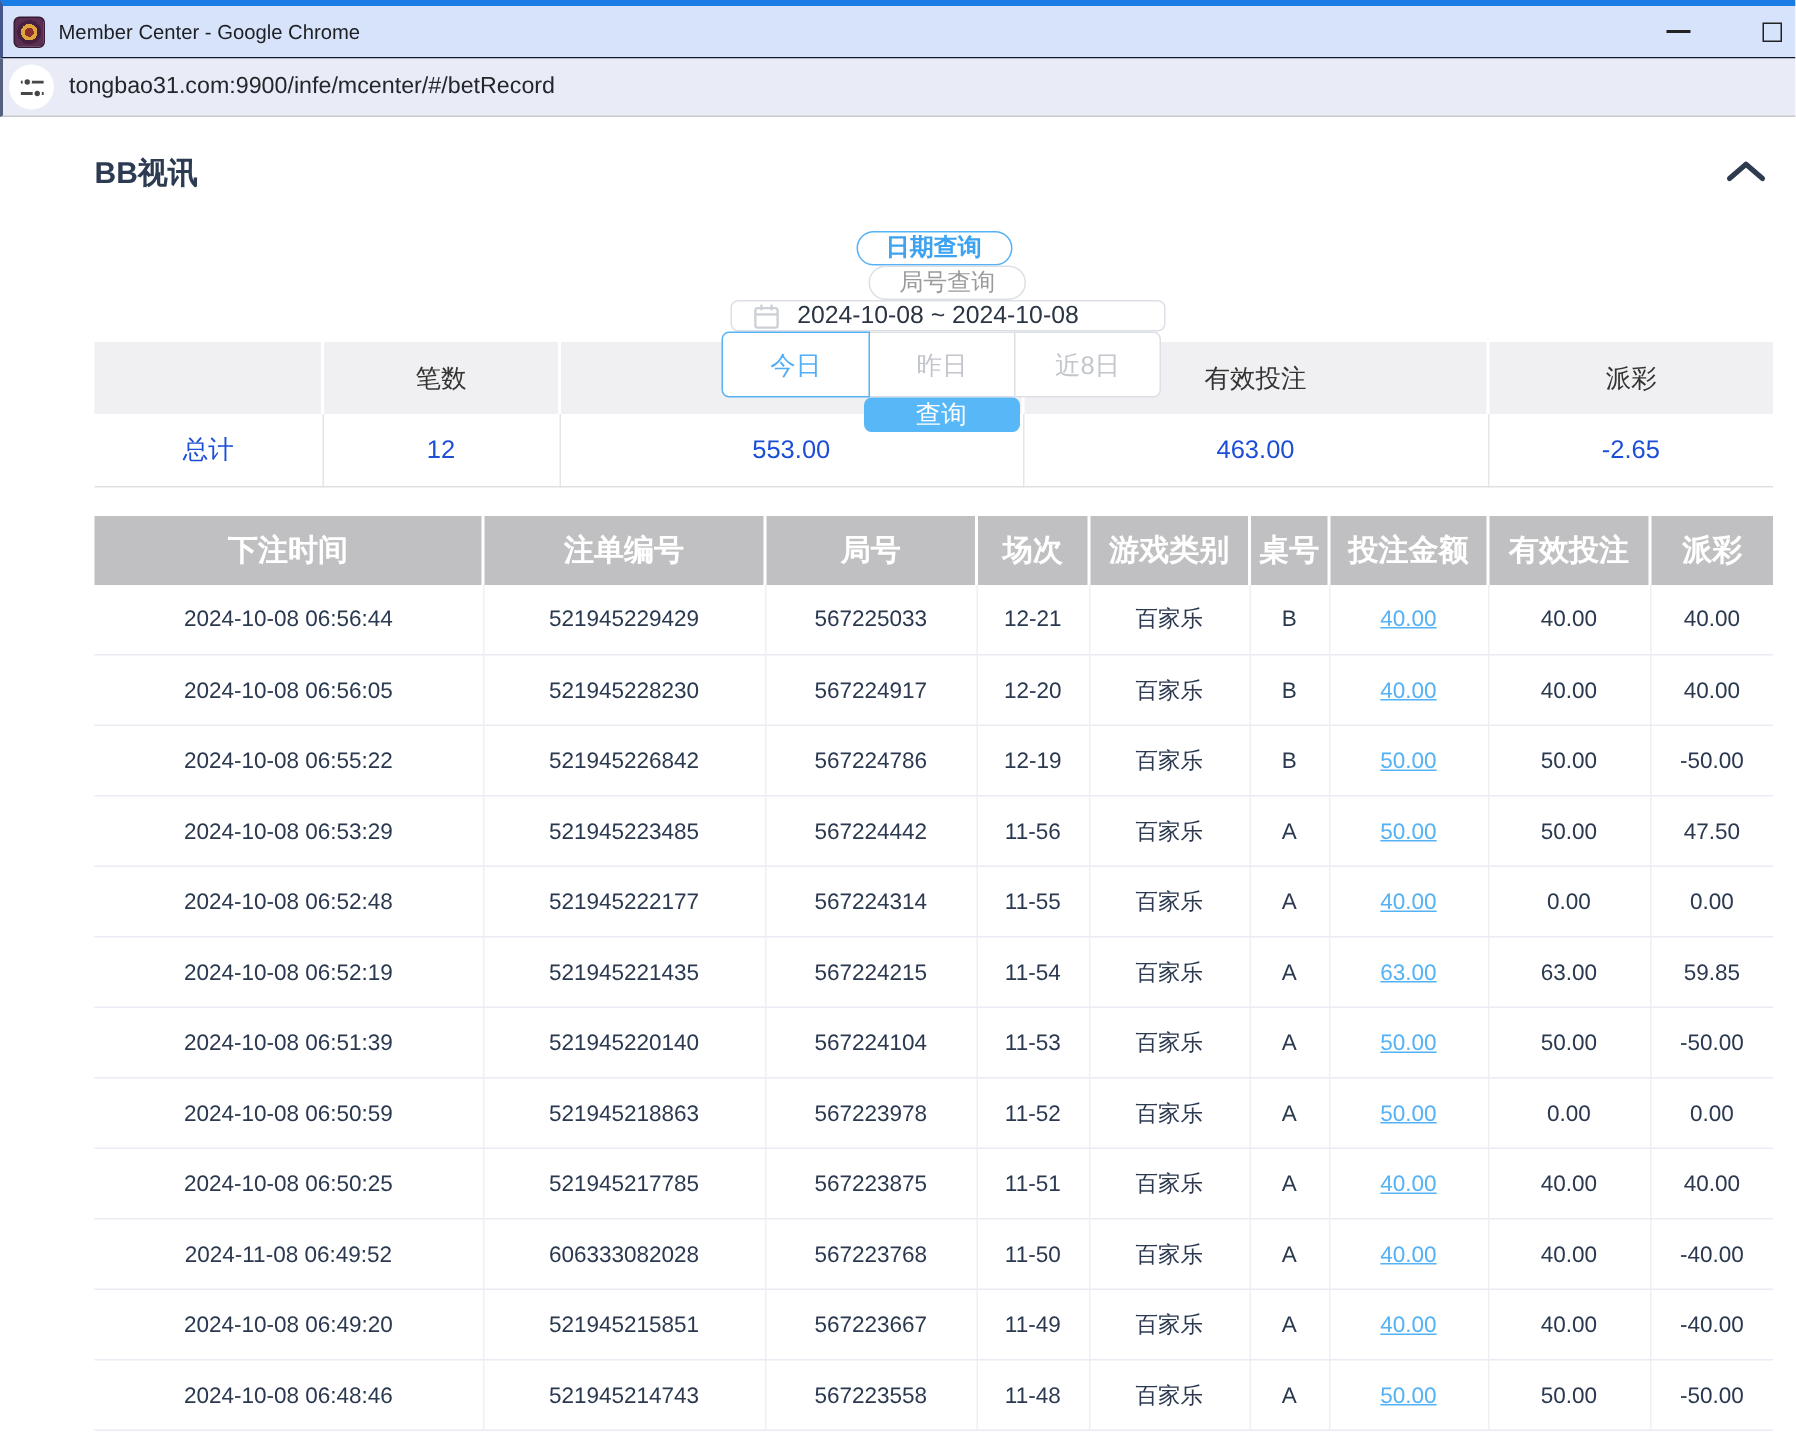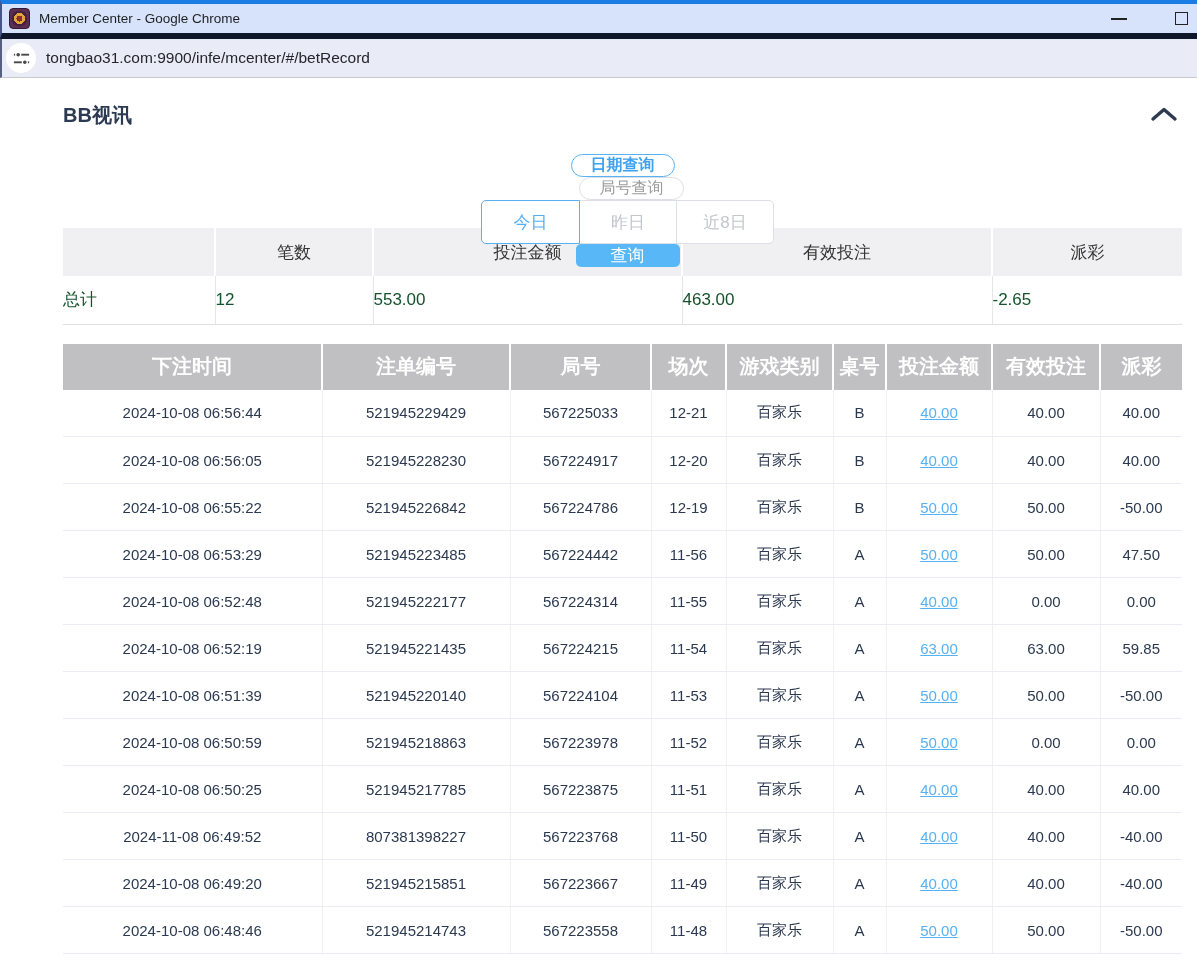--- a/index.html
+++ b/index.html
@@ -10,21 +10,21 @@
     overflow:hidden;
     color:#2b3950;
   }
 
   
   .titlebar {
     height:39px;
     background:#d6e3fa;
     border-top:4px solid #1a7ce5;
     border-left:2px solid #44568a;
-    border-bottom:6px solid #0f172a;
+    border-bottom:1px solid #0f172a;
     display:flex; align-items:center;
     padding-left:7px;
   }
   .favicon {
     width:21px; height:21px; border-radius:4px; margin-right:9px;
     background:radial-gradient(circle, #8a2f2f 0 3px, #e0a43c 3px 5.5px, #47203f 5.5px 8px, #5a2d52 8px);
     border:1px solid #351a31;
   }
   .win-title { font-size:13.5px; color:#1d1f23; }
   .win-controls { margin-left:auto; display:flex; align-items:center; gap:40px; padding-right:5px; }
@@ -94,21 +94,21 @@
 
   
   table { border-collapse:collapse; table-layout:fixed; }
   .summary-table { width:1119px; margin-bottom:19px; }
   .summary-table th {
     height:48px; background:#f0f0f2; font-size:17px; font-weight:400; color:#333;
     border-right:2px solid #fff; text-align:center;
   }
   .summary-table th:last-child { border-right:none; }
   .summary-table td {
-    height:48px; font-size:17px; color:#14532d; text-align:left; background:#fff;
+    height:48px; font-size:17px; color:#1d4ed8; text-align:center; background:#fff;
     border-right:1px solid #e6e6e8; border-bottom:1px solid #e0e0e2;
   }
   .summary-table td:last-child { border-right:none; }
 
   
   .bet-table { width:1119px; }
   .bet-table th {
     height:46px; background:#c0c0c2; color:#fff; font-size:20px; font-weight:bold;
     border-right:2px solid #fff; text-align:center;
   }
@@ -158,20 +158,31 @@
       <svg width="28" height="16" viewBox="0 0 28 16">
         <polyline points="3,13 14,3.5 25,13" fill="none" stroke="#2e3b4e" stroke-width="3.4" stroke-linecap="round" stroke-linejoin="round"></polyline>
       </svg>
     </button>
   </div>
 
   <div class="filter-row">
     <div class="pill pill-active">日期查询</div>
     <div class="pill pill-plain">局号查询</div>
 
+    <div class="date-input">
+      <span class="cal">
+        <svg width="18" height="18" viewBox="0 0 17 17" fill="none" stroke="#cdd0d6">
+          <rect x="1.5" y="3.2" width="14" height="12.3" rx="1.5" stroke-width="1.5"></rect>
+          <line x1="1.5" y1="7.2" x2="15.5" y2="7.2" stroke-width="1.5"></line>
+          <line x1="5.3" y1="1" x2="5.3" y2="4.6" stroke-width="1.5"></line>
+          <line x1="11.7" y1="1" x2="11.7" y2="4.6" stroke-width="1.5"></line>
+        </svg>
+      </span>
+      <span class="date-text">2024-10-08 ~ 2024-10-08</span>
+    </div>
 
     <div class="seg-group">
       <div class="seg seg-active">今日</div>
       <div class="seg">昨日</div>
       <div class="seg">近8日</div>
     </div>
 
     <button class="search-btn">查询</button>
   </div>
 
@@ -323,21 +334,21 @@
           <td>567223875</td>
           <td>11-51</td>
           <td>百家乐</td>
           <td>A</td>
           <td><a class="amount-link">40.00</a></td>
           <td>40.00</td>
           <td>40.00</td>
         </tr>
         <tr>
           <td>2024-11-08 06:49:52</td>
-          <td>807381398227</td>
+          <td>606333082028</td>
           <td>567223768</td>
           <td>11-50</td>
           <td>百家乐</td>
           <td>A</td>
           <td><a class="amount-link">40.00</a></td>
           <td>40.00</td>
           <td class="neg">-40.00</td>
         </tr>
         <tr>
           <td>2024-10-08 06:49:20</td>

